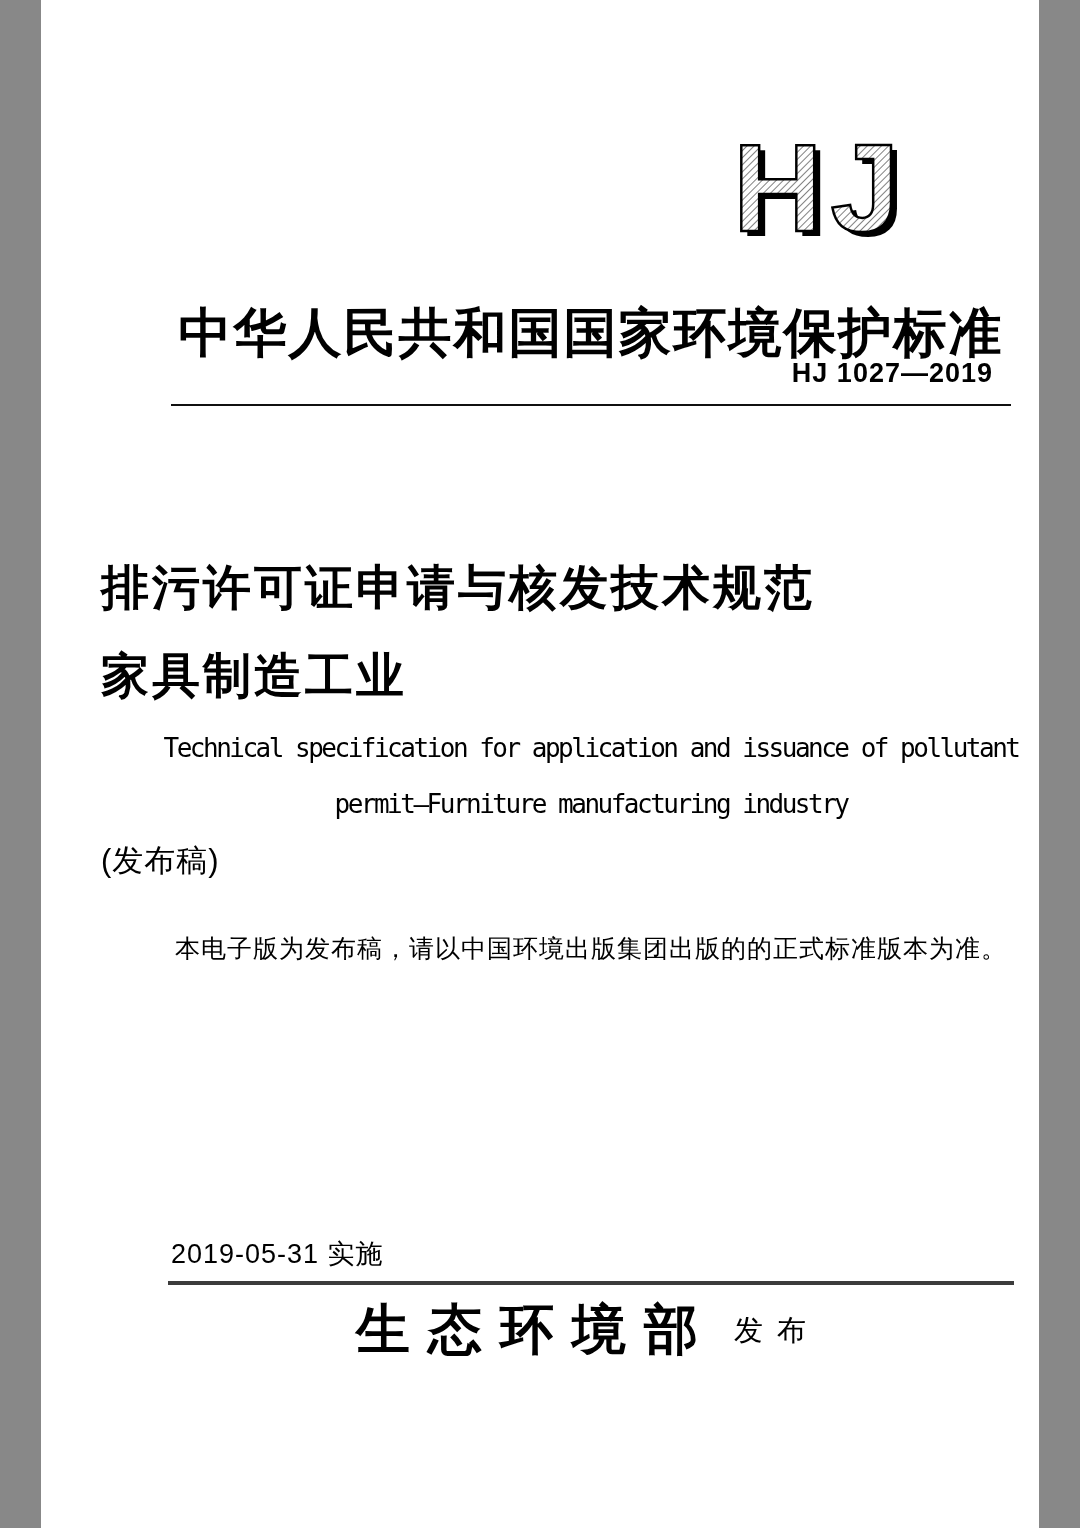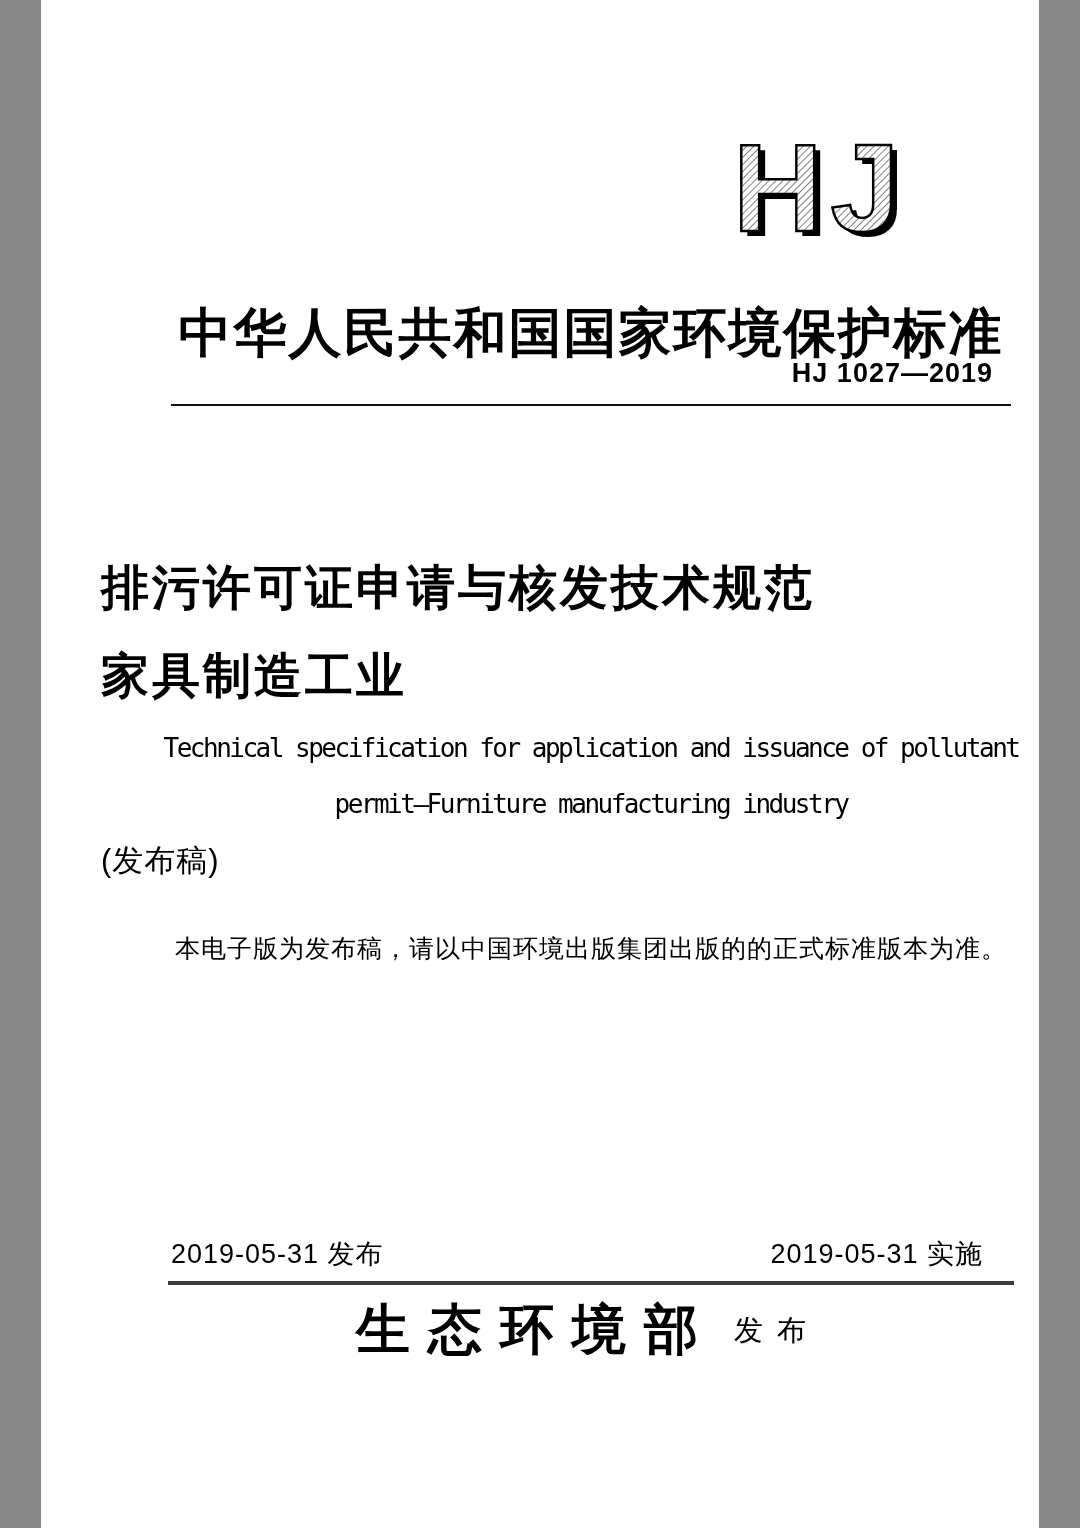--- a/index.html
+++ b/index.html
@@ -178,21 +178,20 @@
   <div class="title-cn title-cn-2">家具制造工业</div>
 
   <div class="title-en title-en-1">Technical specification for application and issuance of pollutant</div>
   <div class="title-en title-en-2">permit—Furniture manufacturing industry</div>
 
   <div class="draft-label">(发布稿)</div>
 
   <div class="edition-note">本电子版为发布稿，请以中国环境出版集团出版的的正式标准版本为准。</div>
 
   <div class="dates-row">
-    <span>2019-05-31 发布</span>
     <span>2019-05-31 实施</span>
   </div>
 
   <div class="rule-bottom"></div>
 
   <div class="ministry-row">
     <span class="issuer-name">生态环境部</span>
     <span class="issuer-suffix">发布</span>
   </div>
 

